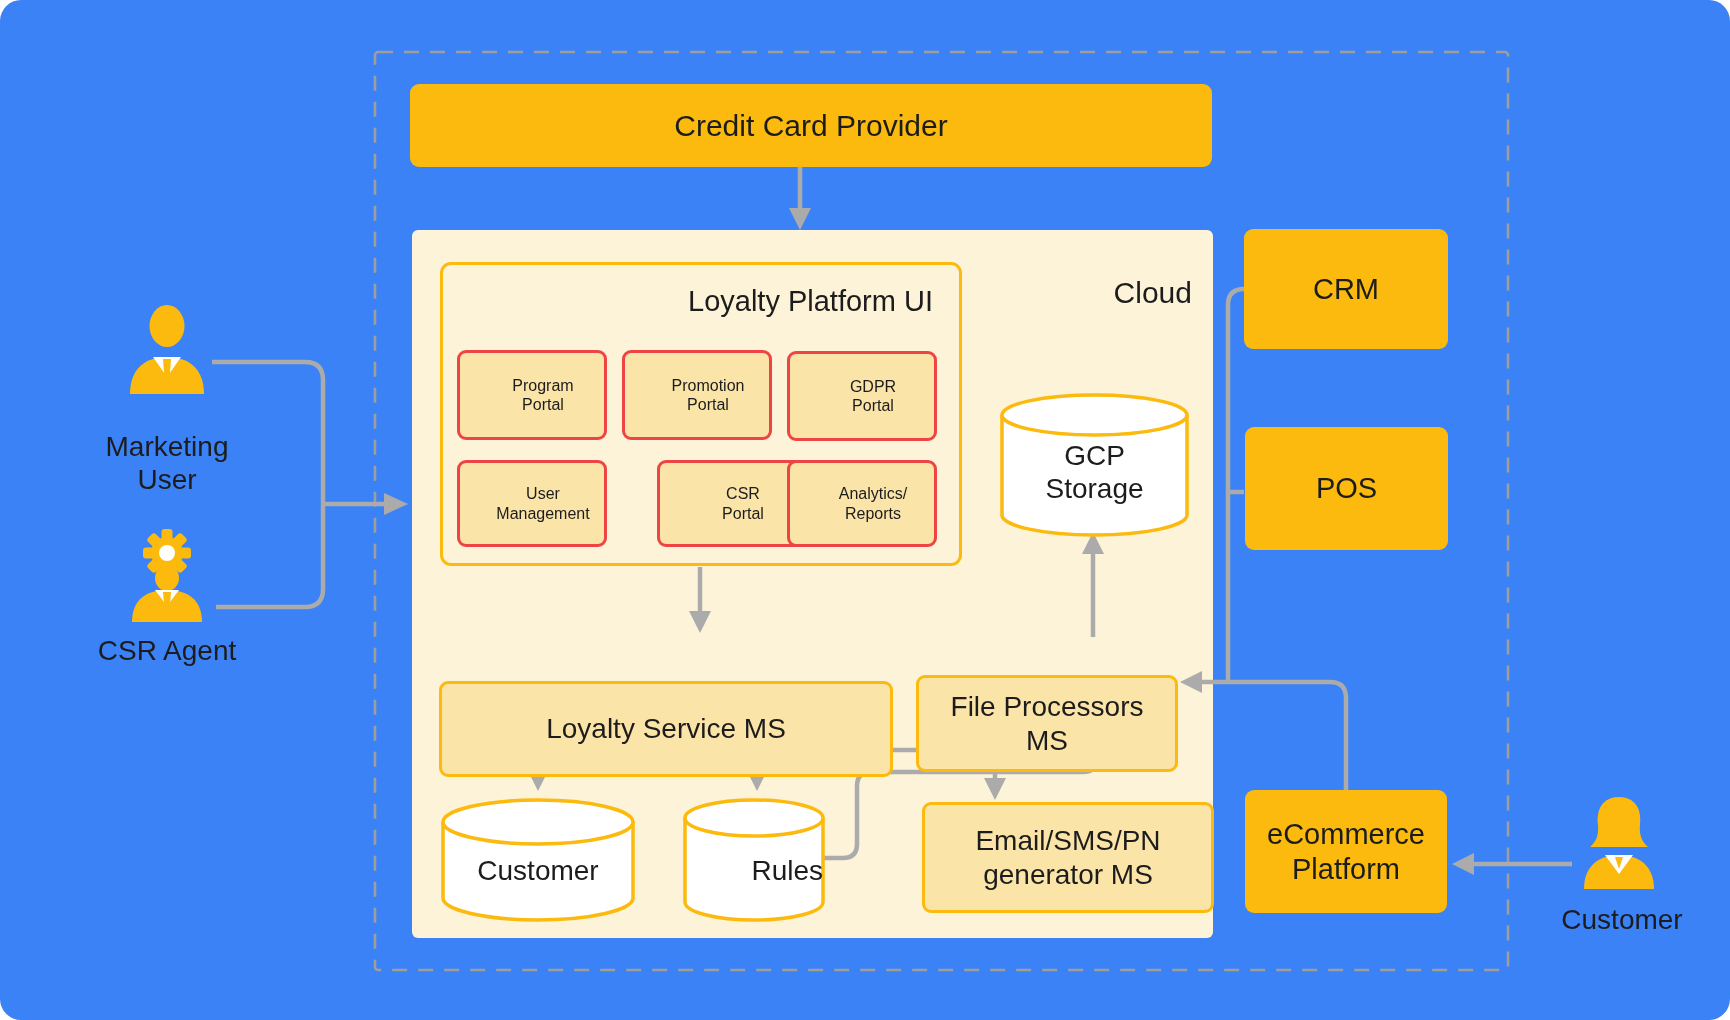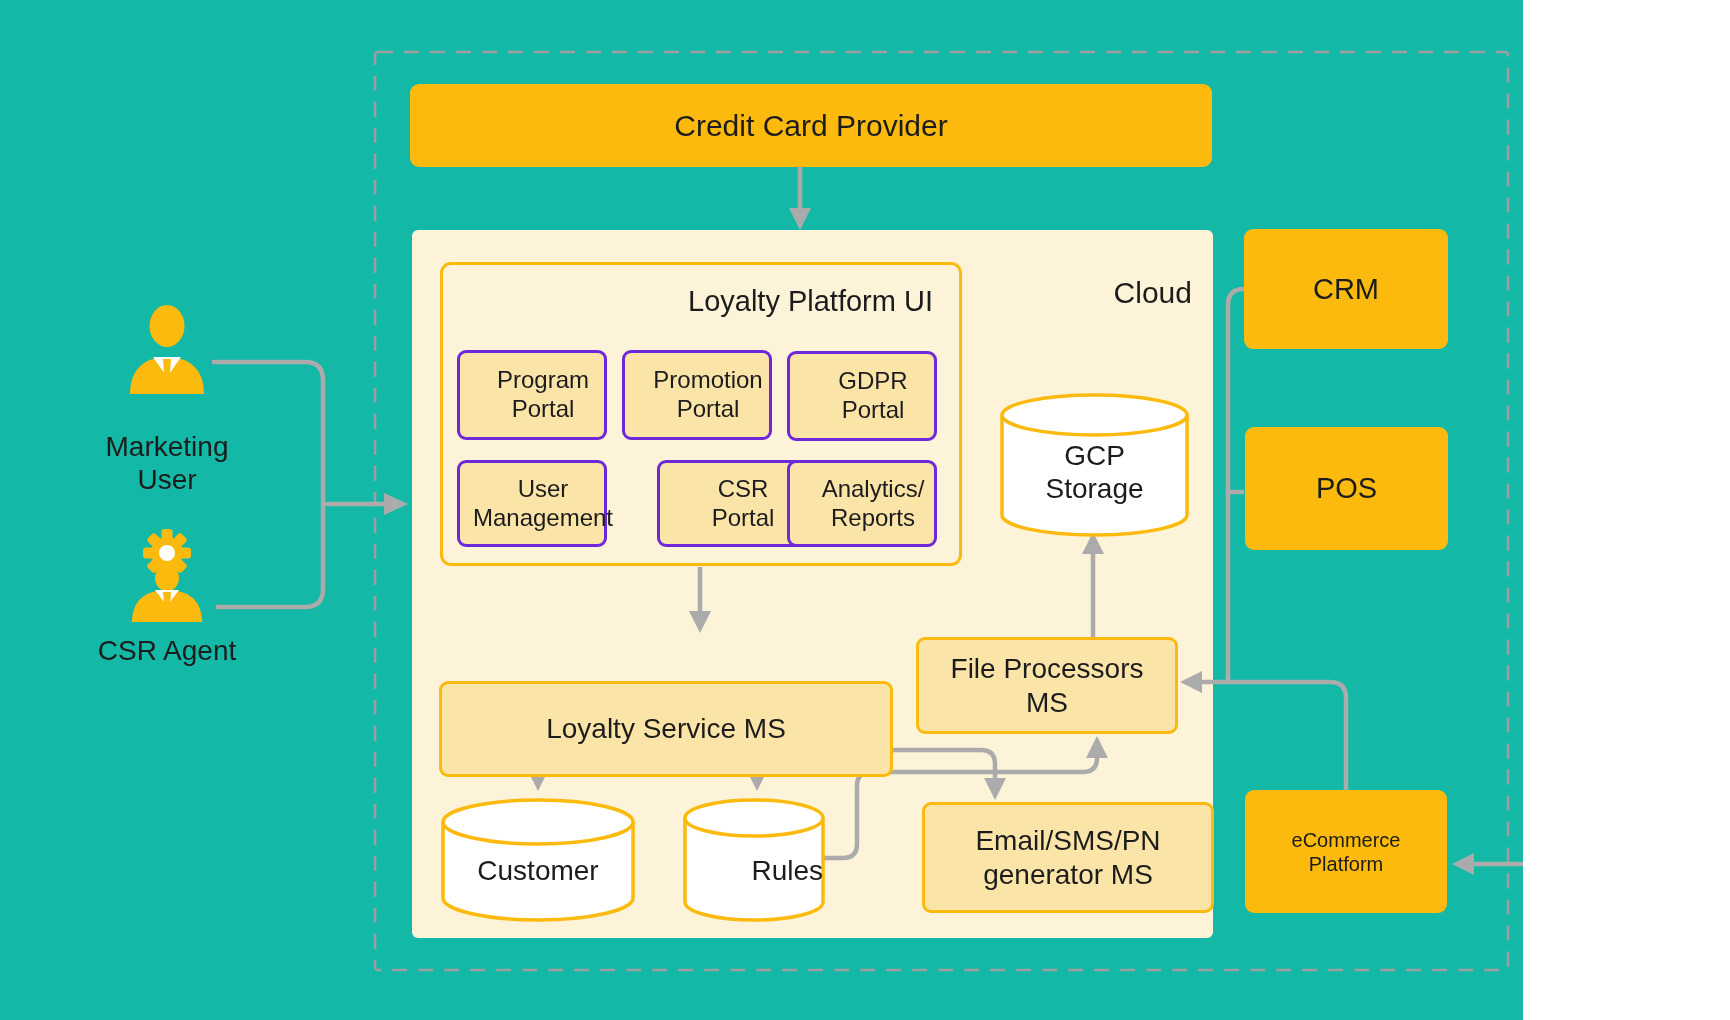--- a/index.html
+++ b/index.html
@@ -1,35 +1,35 @@
 <!DOCTYPE html>
 <html><head>
 <meta charset="utf-8">
 <style>
   html,body{margin:0;padding:0;background:#fff;}
   #canvas{
-    position:relative;width:1523px;height:1020px;overflow:hidden;
-    font-family:"Liberation Sans", sans-serif;color:#1C1C1C;background:#14b8a6;
+    position:relative;width:1730px;height:1020px;overflow:hidden;
+    font-family:"Liberation Sans", sans-serif;color:#1C1C1C;background:#3b82f6;border-radius:21px;
   }
   .abs{position:absolute;box-sizing:border-box;}
   .preline{white-space:pre-line;line-height:1.17;}
   
   .node-accent{
     background:#FBBA0D;border-radius:9px;font-size:29px;
     display:flex;align-items:center;justify-content:center;text-align:center;
     white-space:pre-line;line-height:1.2;
   }
   
   .node-cream{
     background:#FBE4A8;border:3px solid #FBBA0D;border-radius:9px;font-size:28px;
     display:flex;align-items:center;justify-content:center;text-align:center;
     white-space:pre-line;line-height:1.2;
   }
   .portal{
-    background:#FBE4A8;border:3px solid #6d28d9;border-radius:9px;font-size:24px;
+    background:#FBE4A8;border:3px solid #ef4444;border-radius:9px;font-size:16px;
     display:flex;align-items:center;justify-content:center;text-align:center;
     white-space:pre-line;line-height:1.2;padding-left:22px;
   }
   .cloud-panel{background:#FDF3D9;border-radius:6px;}
   .ui-box{background:#FDF3D9;border:3px solid #FBBA0D;border-radius:11px;}
   .ui-title{font-size:29px;text-align:right;padding:20px 26px 0 0;}
   .side-label{font-size:28px;text-align:center;line-height:1.18;}
   svg{display:block;}
 </style>
 </head>
@@ -113,33 +113,33 @@
   <div class="abs portal" style="left:787px;top:351px;width:150px;height:90px;">GDPR
 Portal</div>
   <div class="abs portal" style="left:457px;top:460px;width:150px;height:87px;">User
 Management</div>
   <div class="abs portal" style="left:622px;top:460px;width:150px;height:87px;margin-left:35px;">CSR
 Portal</div>
   <div class="abs portal" style="left:787px;top:460px;width:150px;height:87px;">Analytics/
 Reports</div>
 
   <div class="abs node-cream" style="left:439px;top:637px;width:454px;height:96px;margin-top:44px;">Loyalty Service MS</div>
-  <div class="abs node-cream" style="left:916px;top:637px;width:262px;height:97px;">File Processors
+  <div class="abs node-cream" style="left:916px;top:675px;width:262px;height:97px;">File Processors
 MS</div>
   <div class="abs node-cream" style="left:922px;top:802px;width:292px;height:111px;">Email/SMS/PN
 generator MS</div>
 
   <div class="abs preline" style="left:1029px;top:440px;width:131px;font-size:28px;text-align:center;">GCP
 Storage</div>
   <div class="abs" style="left:443px;top:855px;width:190px;font-size:28px;text-align:center;">Customer</div>
   <div class="abs" style="left:685px;top:855px;width:138px;font-size:28px;text-align:right;">Rules</div>
 
   <div class="abs node-accent" style="left:1244px;top:229px;width:204px;height:120px;">CRM</div>
   <div class="abs node-accent" style="left:1245px;top:427px;width:203px;height:123px;">POS</div>
-  <div class="abs node-accent" style="left:1245px;top:790px;width:202px;height:123px;font-size:20px;">eCommerce
+  <div class="abs node-accent" style="left:1245px;top:790px;width:202px;height:123px;font-size:29px;">eCommerce
 Platform</div>
 
   <div class="abs" style="left:123px;top:302px;width:88px;height:92px;">
     <svg width="88" height="92" viewBox="0 0 88 92" fill="#FBBA0D">
       <ellipse cx="44" cy="24" rx="17.5" ry="21"></ellipse>
       <path d="M7 92 C7 66 23 55 44 55 C65 55 81 66 81 92 Z"></path>
       <polygon points="30,55 58,55 44,75" fill="#FFFFFF"></polygon>
       <polygon points="40,57 48,57 46,85 42,85" fill="#FBBA0D"></polygon>
     </svg>
   </div>

